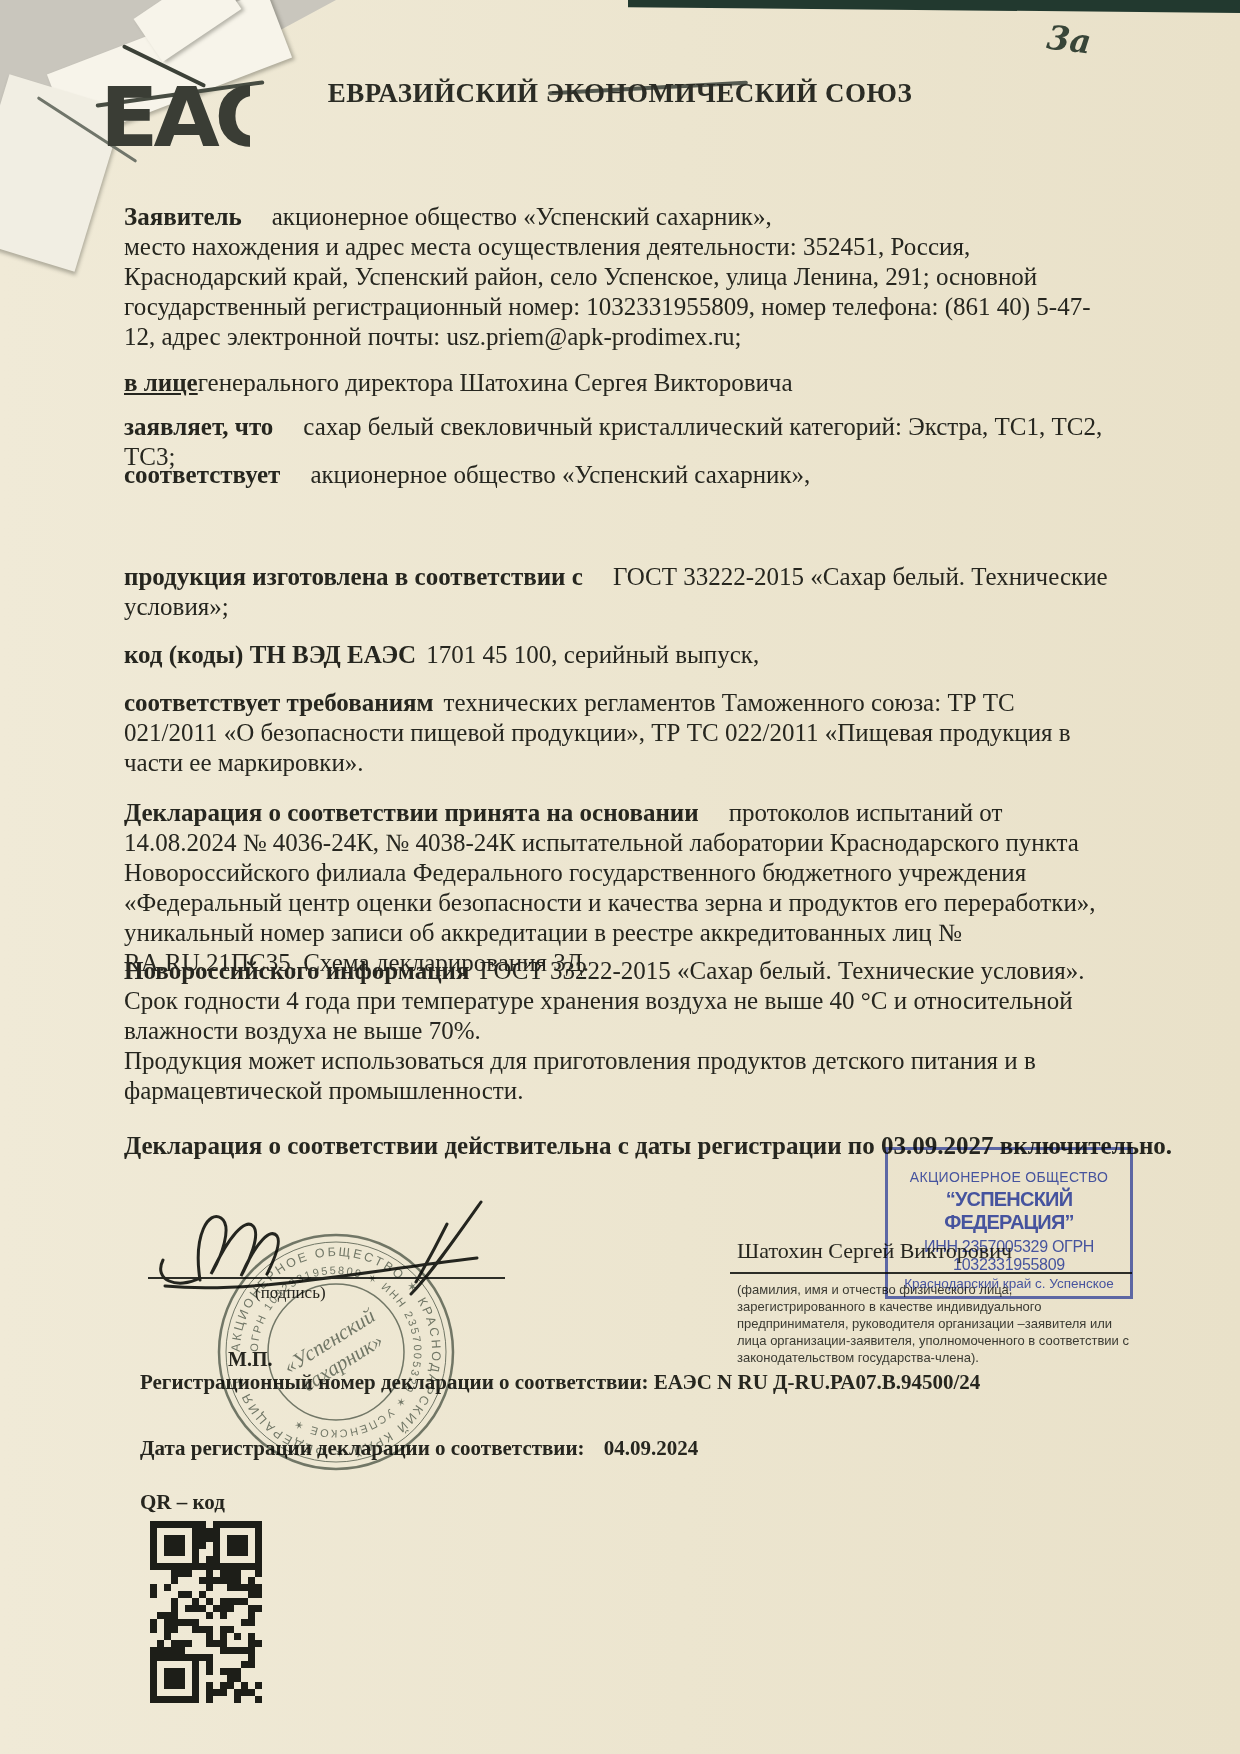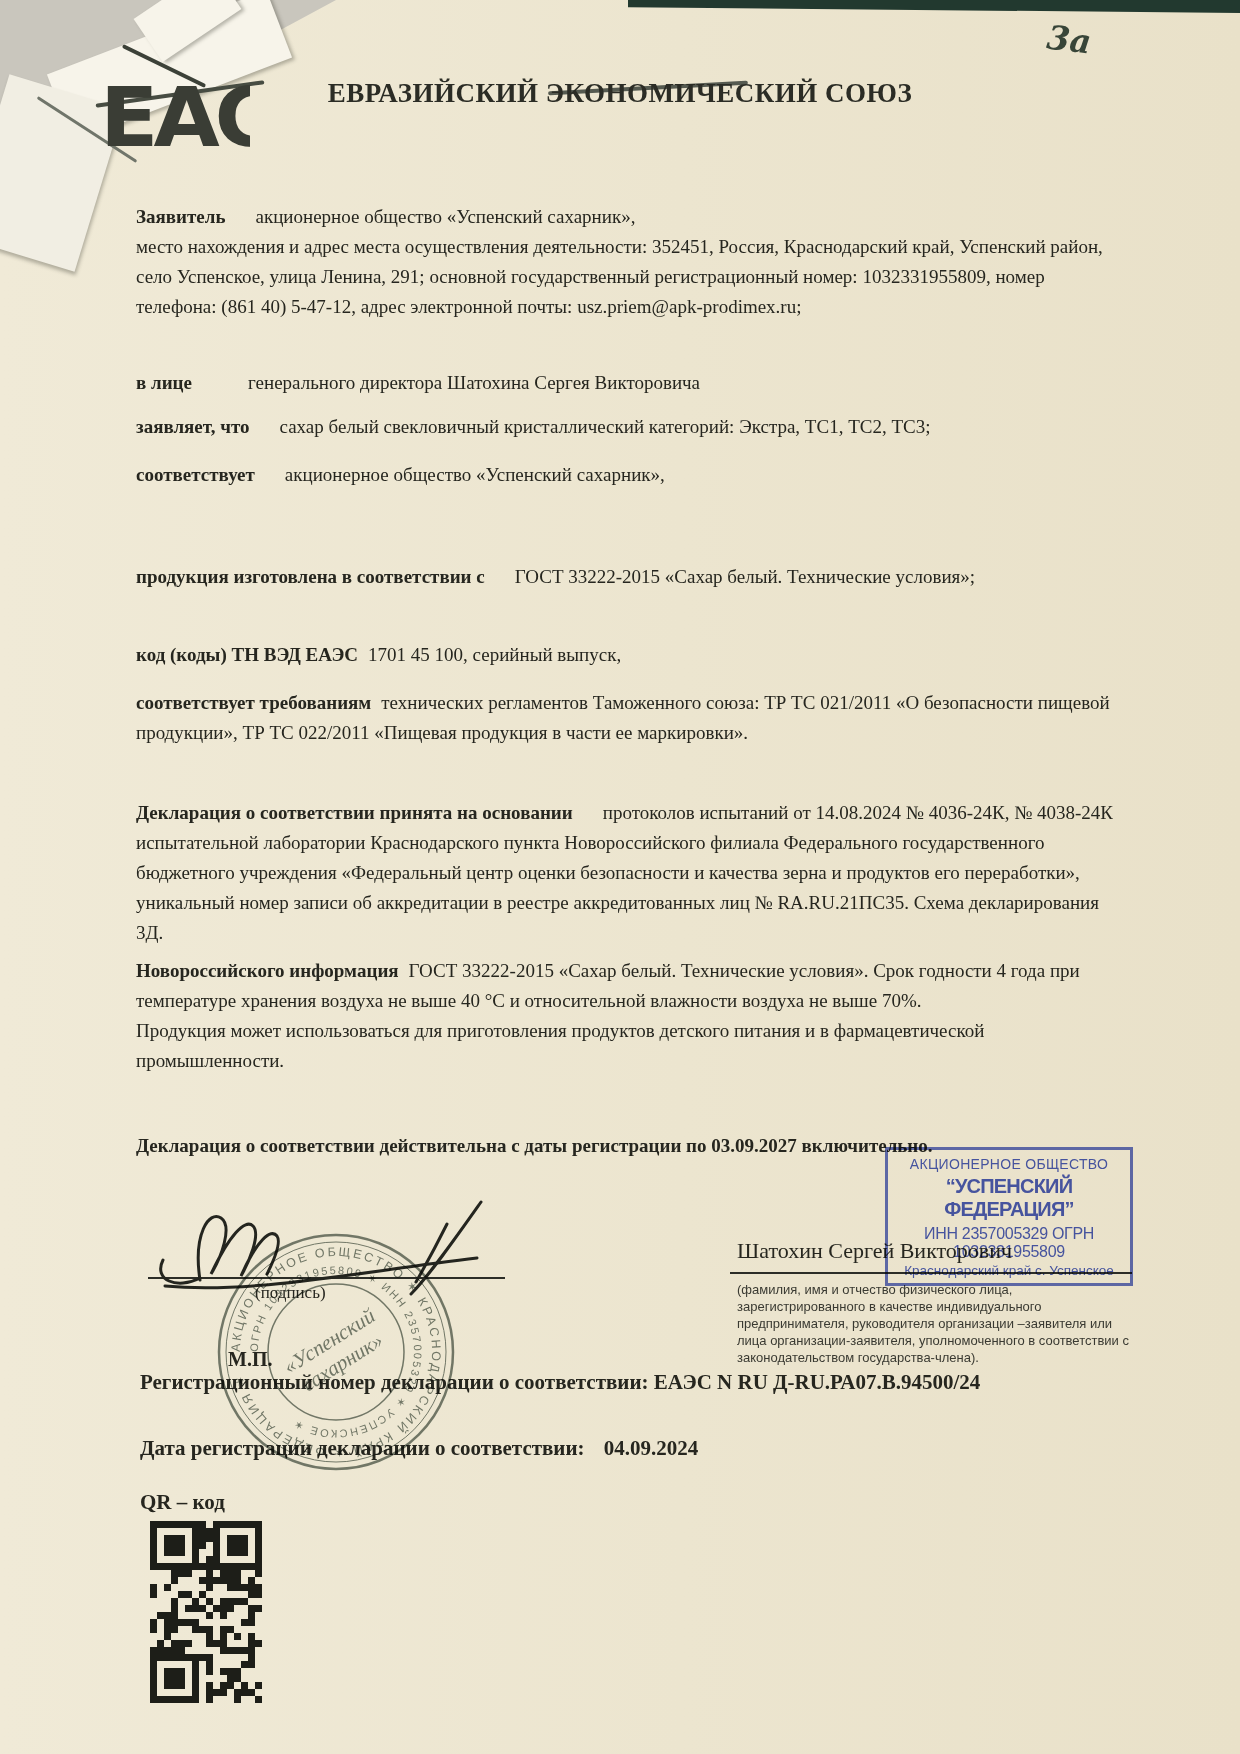--- a/index.html
+++ b/index.html
@@ -20,38 +20,38 @@
   .stroke.s4{left:28px;top:128px;width:118px;height:3px;transform:rotate(33deg);background:#70756a;}
   .topstrip{position:absolute;left:628px;top:0;width:612px;height:13px;background:#22392f;
      clip-path:polygon(0 0,100% 0,100% 100%,0 55%);}
   .handmark{position:absolute;left:1047px;top:20px;font:italic 700 33px "DejaVu Serif",serif;
      color:#384538;transform:rotate(7deg);}
   
   .eac{position:absolute;left:100px;top:66px;}
   .title{position:absolute;left:140px;top:76px;width:960px;text-align:center;
      font-weight:bold;font-size:27px;line-height:34px;color:#2b2c25;letter-spacing:.5px;}
   
-  .para{position:absolute;left:136px;width:990px;font-size:19px;line-height:30px;}
+  .para{position:absolute;left:124px;width:990px;font-size:25px;line-height:30px;}
   .lead{font-weight:bold;}
   .gap{margin-right:30px;}
-  .gap-lg{margin-right:56px;}
+  .gap-lg{text-decoration:underline;}
   .gap-sm{margin-right:10px;}
   .validity{font-weight:bold;width:1070px;}
   
   .sig-line{position:absolute;left:148px;top:1277px;width:357px;height:2px;background:#2c2d27;}
   .sig-caption{position:absolute;left:255px;top:1283px;font-size:17px;}
   .mp{position:absolute;left:228px;top:1348px;font-size:20px;font-weight:bold;z-index:2;}
   .signer{position:absolute;left:737px;top:1238px;font-size:22px;z-index:1;}
   .signer-line{position:absolute;left:730px;top:1272px;width:402px;height:2px;background:#2c2d27;}
   .fineprint{position:absolute;left:737px;top:1281px;width:398px;
      font-family:"Liberation Sans",sans-serif;font-size:13px;line-height:17px;color:#3a3a32;}
   
   .stamp{position:absolute;left:885px;top:1147px;width:238px;border:3px solid rgba(74,92,197,.85);
      text-align:center;color:#4c5ec6;font-family:"Liberation Sans",sans-serif;
-     mix-blend-mode:multiply;padding:6px 2px 5px;z-index:3;}
+     mix-blend-mode:multiply;padding:19px 2px 5px;z-index:3;}
   .stamp .l1{font-size:14px;letter-spacing:.3px;}
   .stamp .l2{font-size:20px;font-weight:bold;letter-spacing:-.8px;margin:3px 0 4px;}
   .stamp .l3{font-size:16px;letter-spacing:-.3px;}
   .stamp .l4{font-size:13.5px;margin-top:2px;}
   
   .seal{position:absolute;left:210px;top:1226px;z-index:3;mix-blend-mode:multiply;opacity:.8;}
   .signature{position:absolute;left:145px;top:1194px;z-index:2;}
   
   .regline{position:absolute;left:140px;font-size:21px;font-weight:bold;width:1080px;z-index:2;}
   .qr{position:absolute;left:150px;top:1521px;width:112px;height:182px;}

